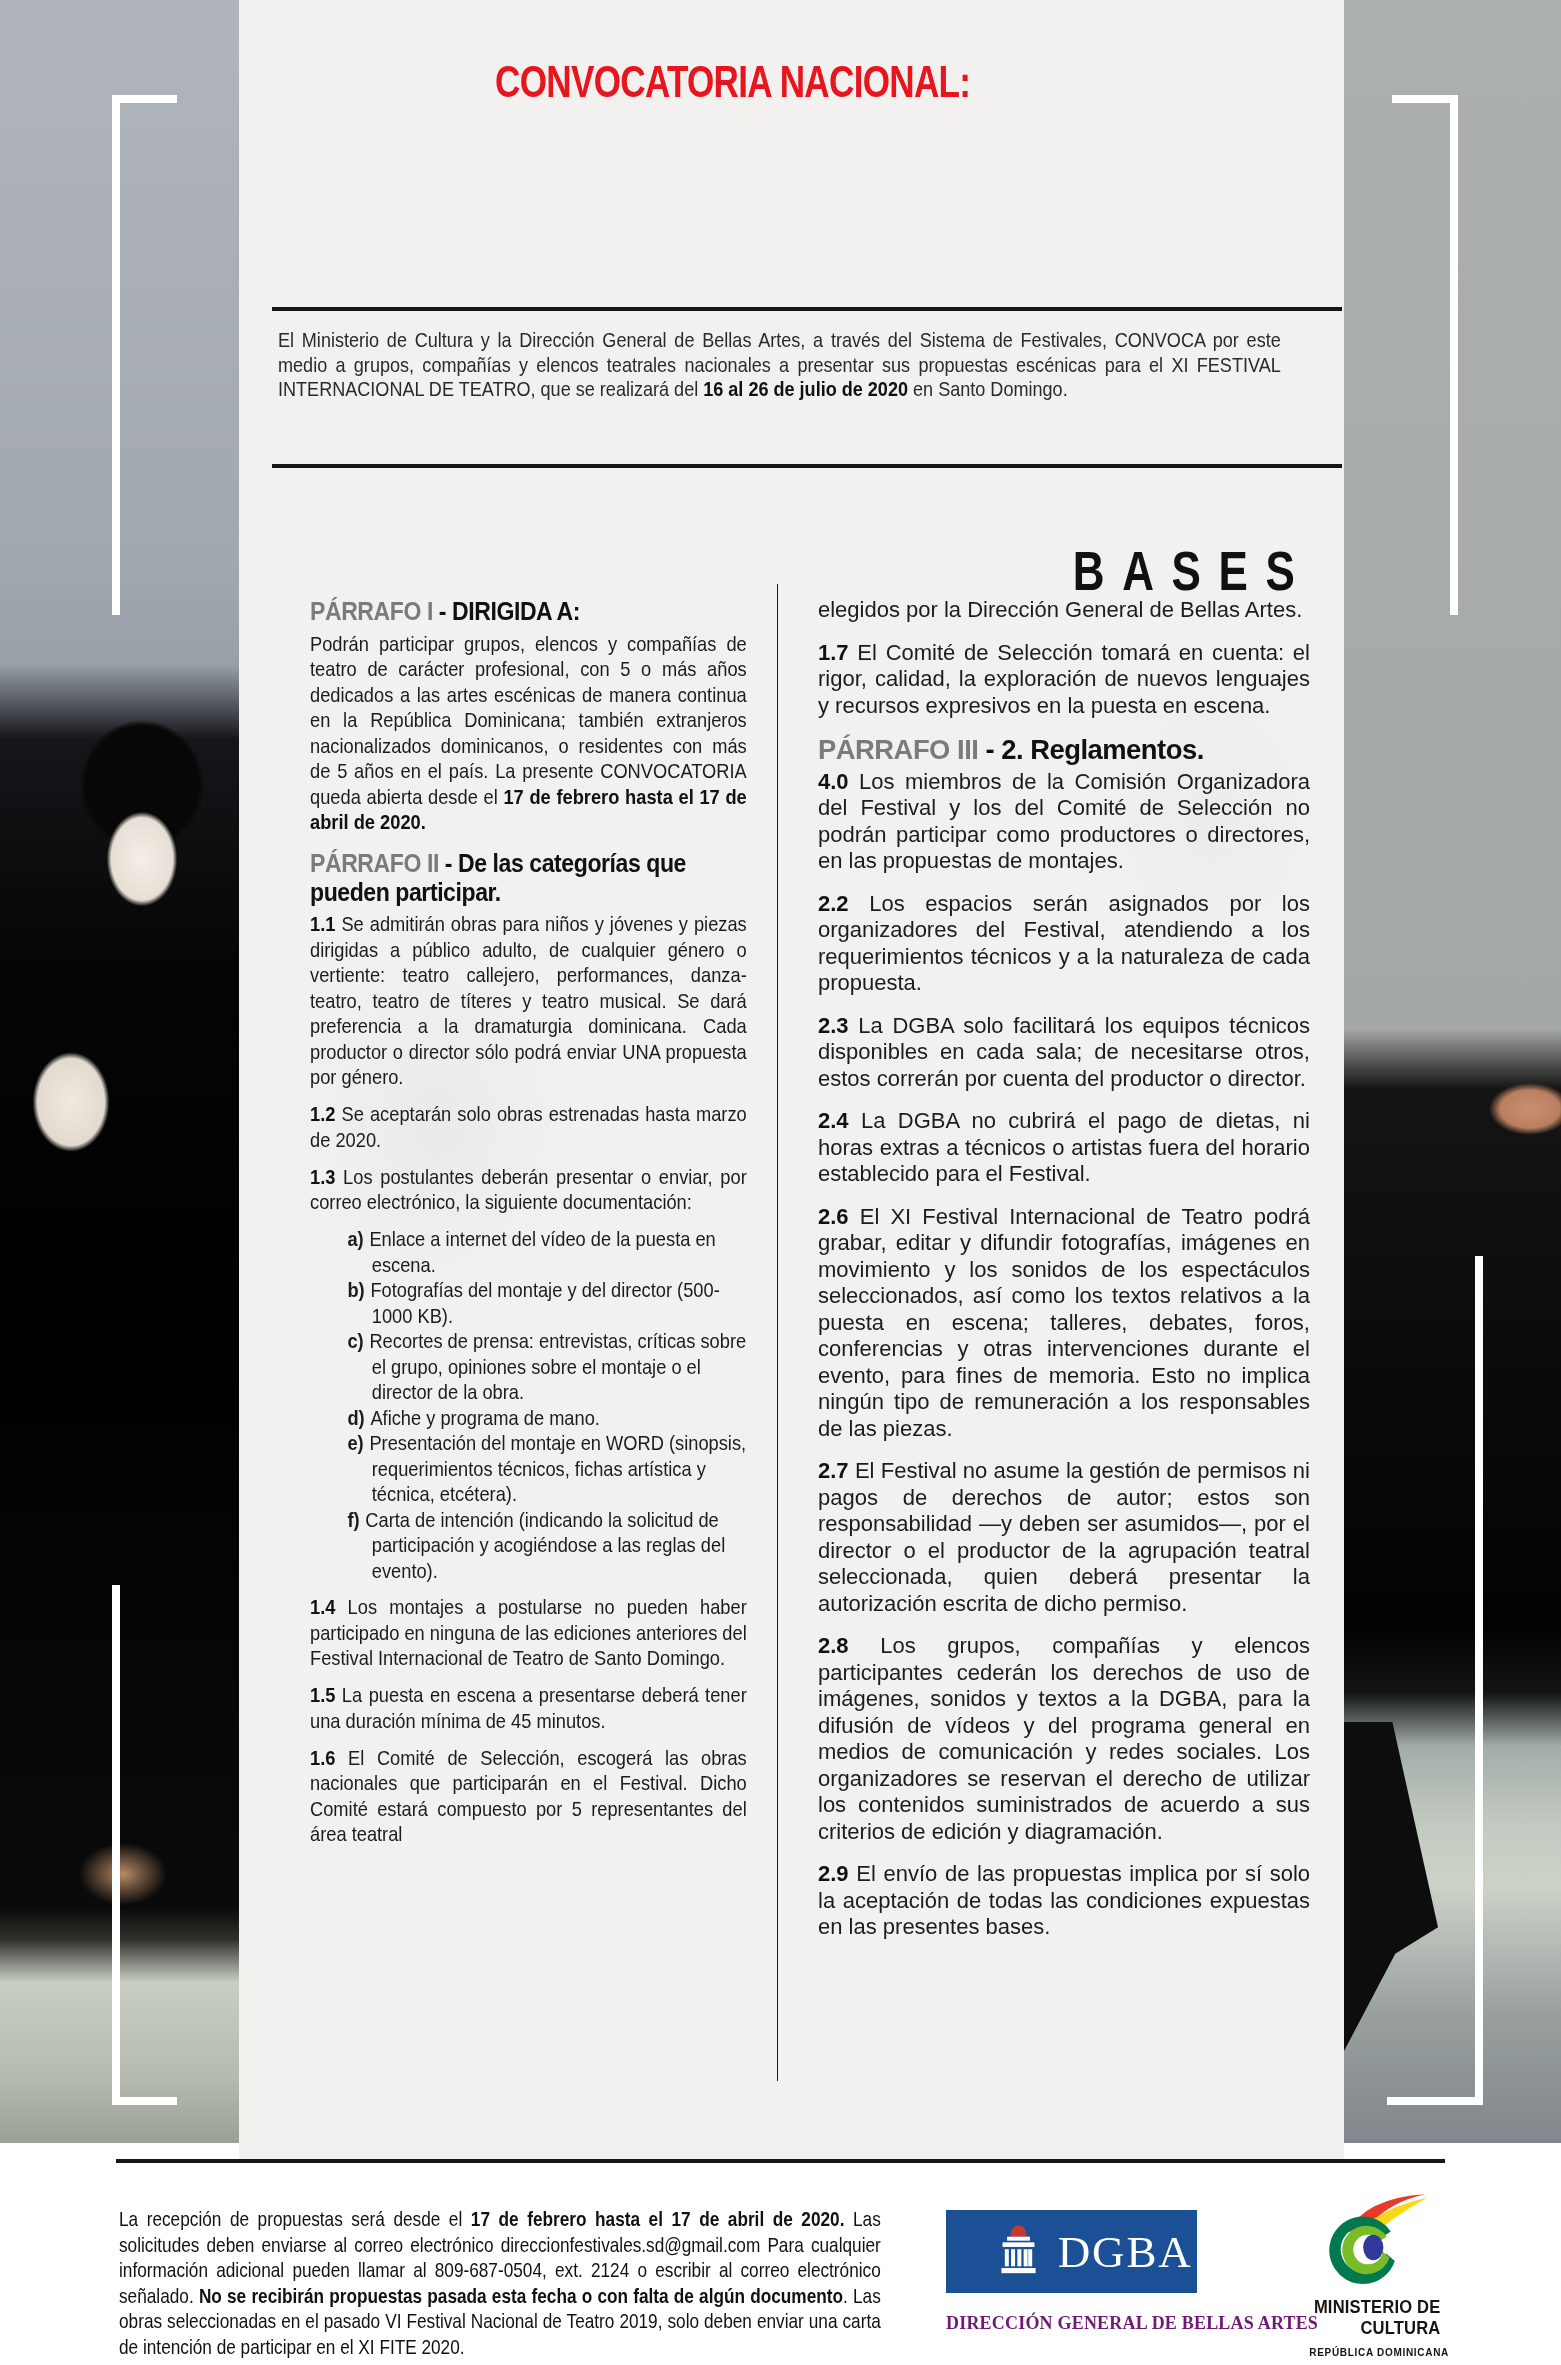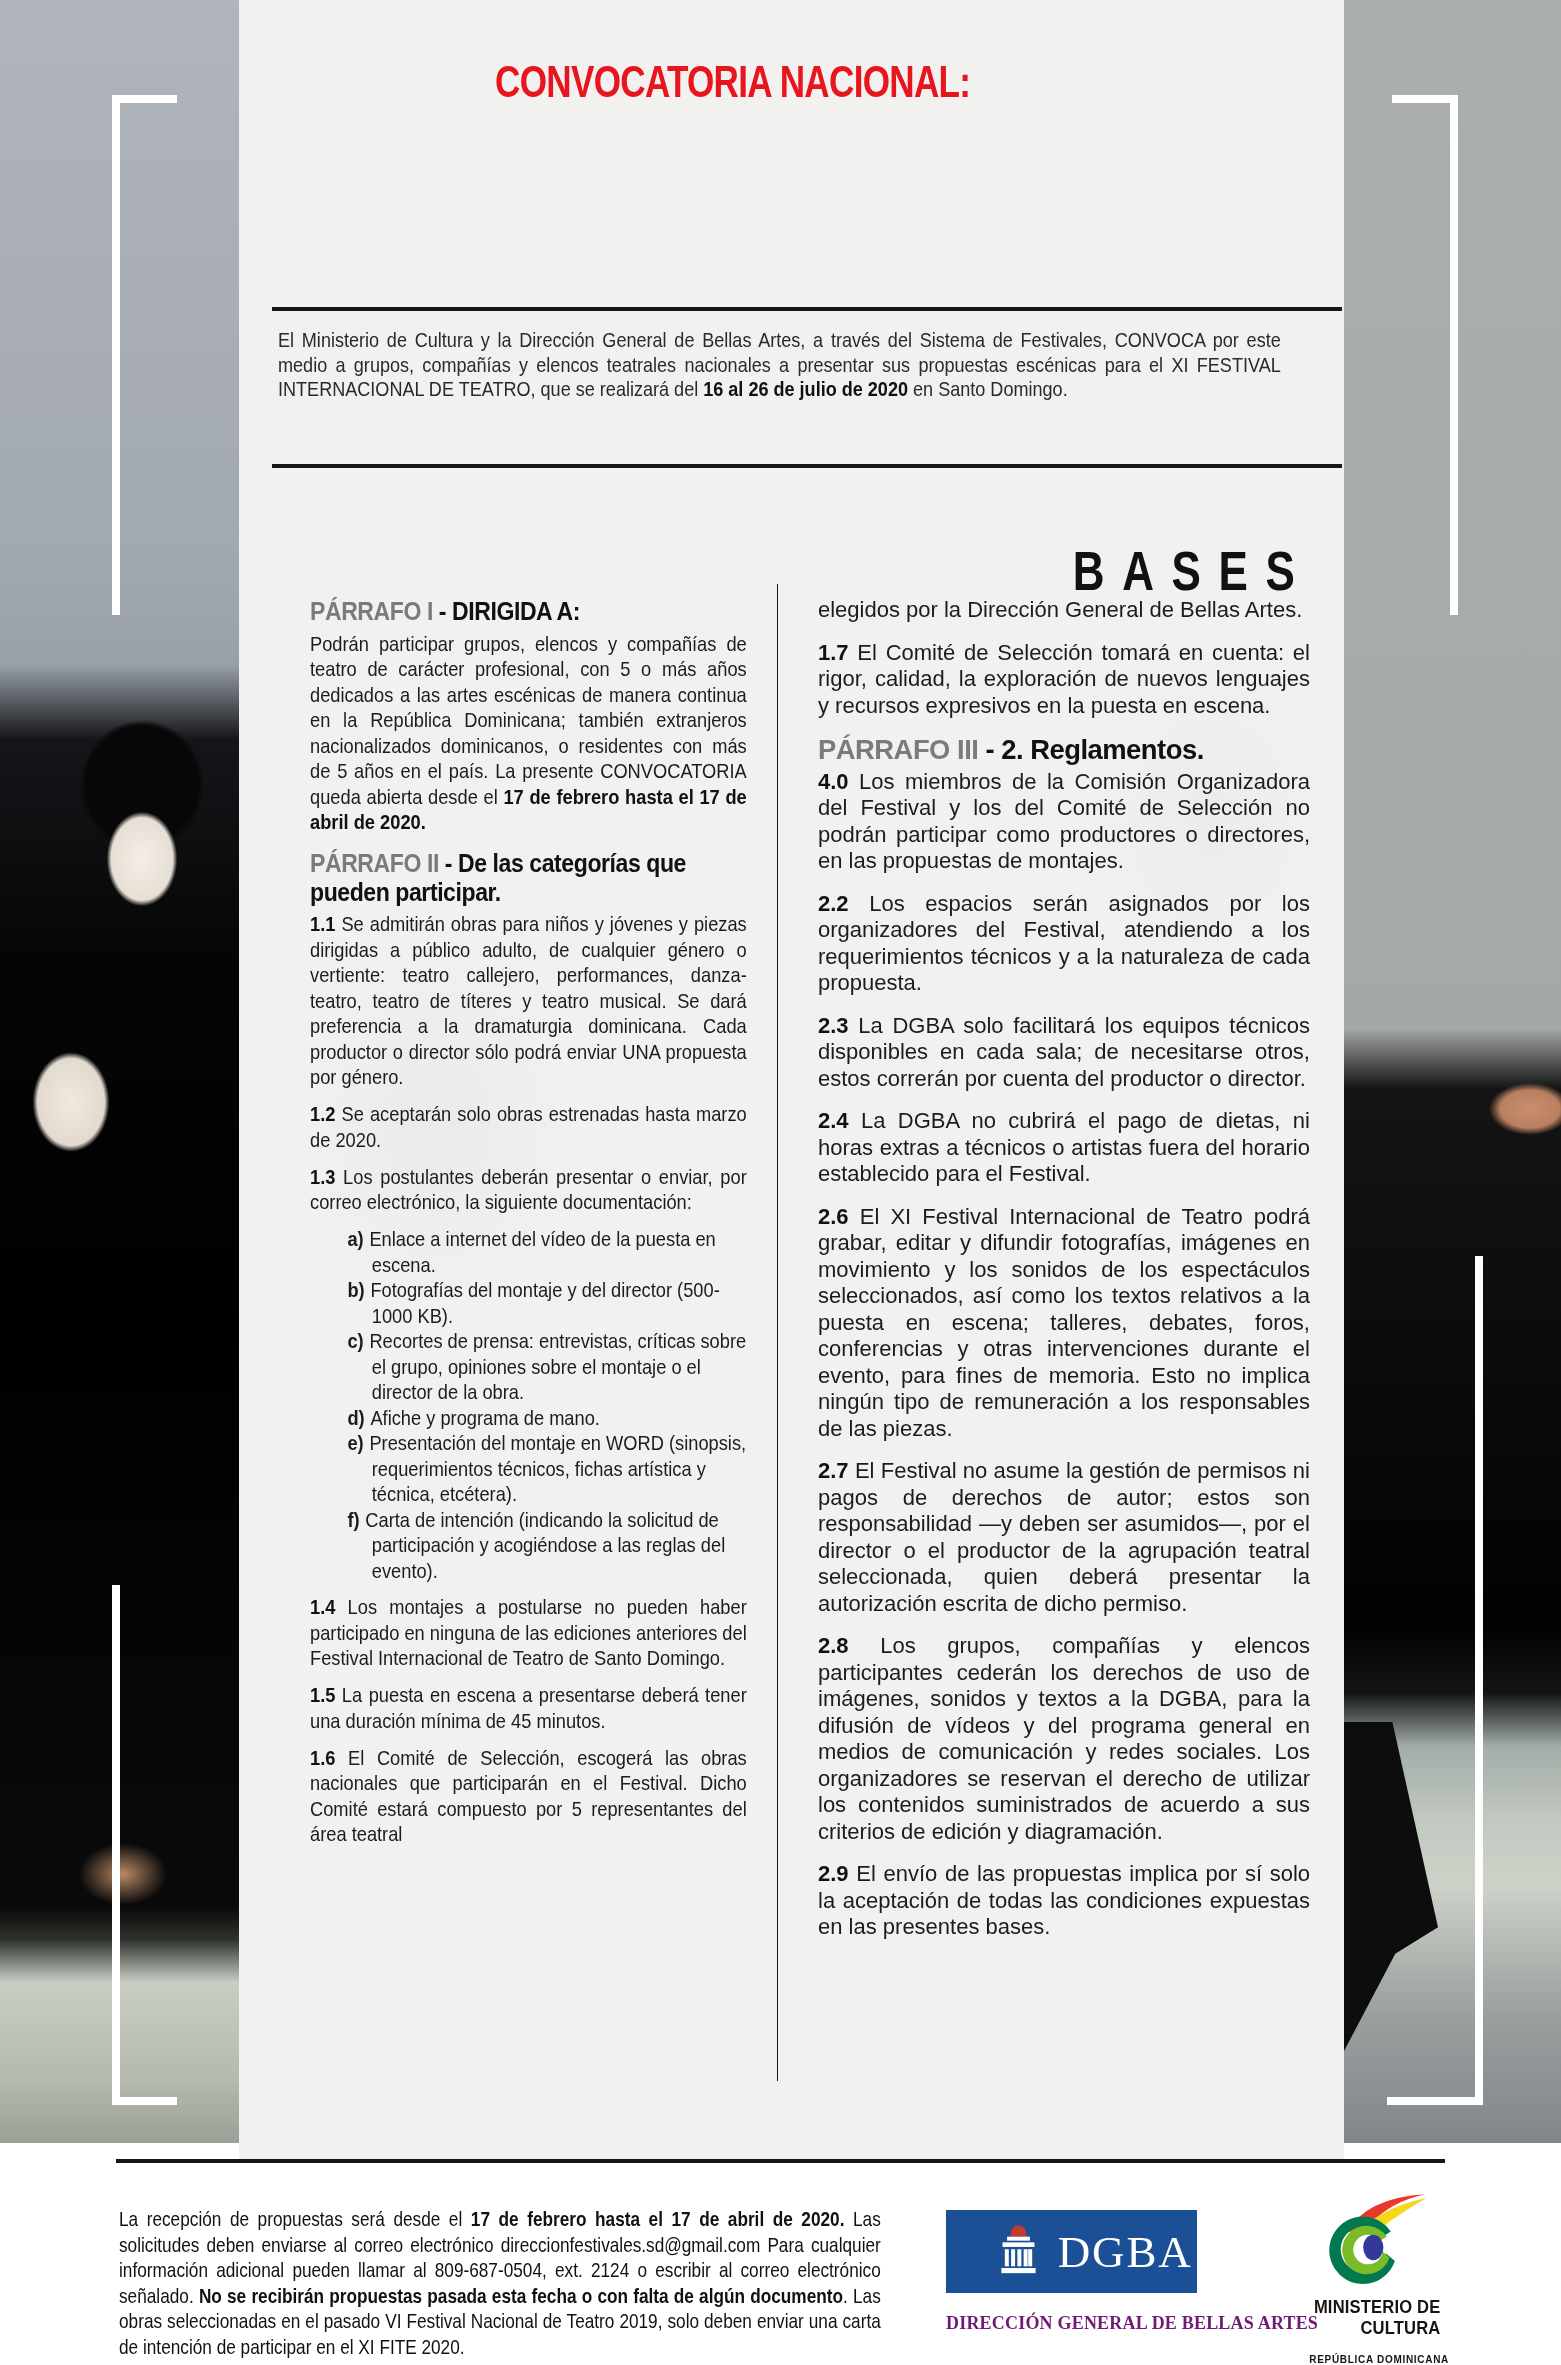--- a/index.html
+++ b/index.html
@@ -72,21 +72,21 @@
                transform-origin:0 0;font-size:21px;line-height:25.5px;text-align:justify;color:#111;}
   .dgba{position:absolute;left:946px;top:2210px;width:211px;text-align:center;}
   .dgba-box{width:211px;height:83px;background:#1b5096;display:flex;align-items:center;
             justify-content:center;gap:10.4px;padding-left:40px;}
   .dgba-acronym{font-family:"Liberation Serif",serif;color:#ffffff;font-size:45px;letter-spacing:1.9px;}
   .dgba-caption{margin-top:20px;font-family:"Liberation Serif",serif;font-weight:700;color:#701a75;
                 font-size:18px;letter-spacing:0.2px;white-space:nowrap;}
   .mincult{position:absolute;left:1236px;top:2191px;width:213px;text-align:right;}
   .mc-title{font-size:18px;font-weight:700;color:#171310;letter-spacing:0.2px;margin-top:2.8px;}
   .mc-title>span{display:inline-block;transform:scaleX(0.92);}
-  .mc-sub{font-size:10px;font-weight:700;color:#171310;letter-spacing:0.7px;margin-top:15px;}
+  .mc-sub{font-size:10px;font-weight:700;color:#171310;letter-spacing:0.7px;margin-top:8px;}
 </style>
 </head>
 <body>
 
 <div id="poster">
 
   <div class="photo-strip photo-left"></div>
   <div class="photo-strip photo-right">
     <div class="fig-shadow"></div>
   </div>

